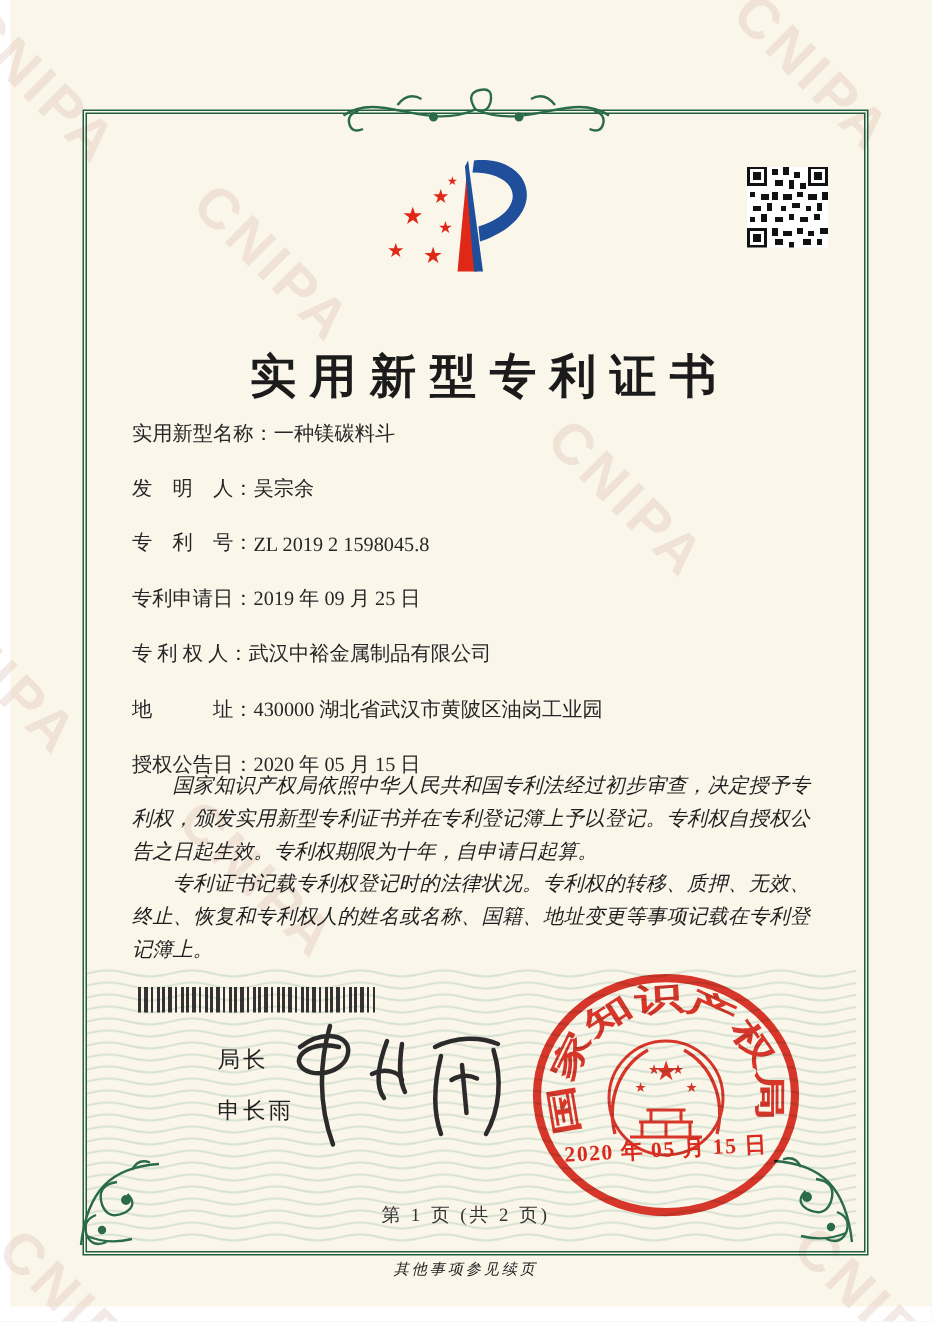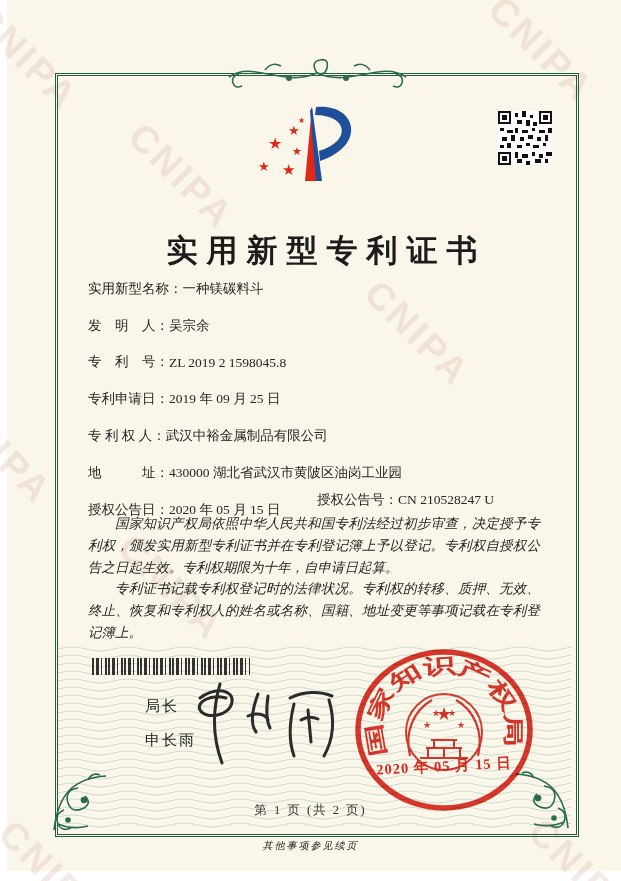--- a/index.html
+++ b/index.html
@@ -176,23 +176,20 @@
       <span>专利申请日：</span><span>2019 年 09 月 25 日</span>
     </div>
     <div class="frow">
       <span>专 利 权 人：</span><span>武汉中裕金属制品有限公司</span>
     </div>
     <div class="frow">
       <span>地　　　址：</span><span>430000 湖北省武汉市黄陂区油岗工业园</span>
     </div>
     <div class="frow">
       <span>授权公告日：</span><span>2020 年 05 月 15 日</span>
-      <span class="grant">
-        <span>授权公告号：</span><span>CN 210528247 U</span>
-      </span>
     </div>
   </div>
 
   <div class="bodytext">
     <p>国家知识产权局依照中华人民共和国专利法经过初步审查，决定授予专利权，颁发实用新型专利证书并在专利登记簿上予以登记。专利权自授权公告之日起生效。专利权期限为十年，自申请日起算。</p>
     <p>专利证书记载专利权登记时的法律状况。专利权的转移、质押、无效、终止、恢复和专利权人的姓名或名称、国籍、地址变更等事项记载在专利登记簿上。</p>
   </div>
 
   <div class="barcode"></div>
 

